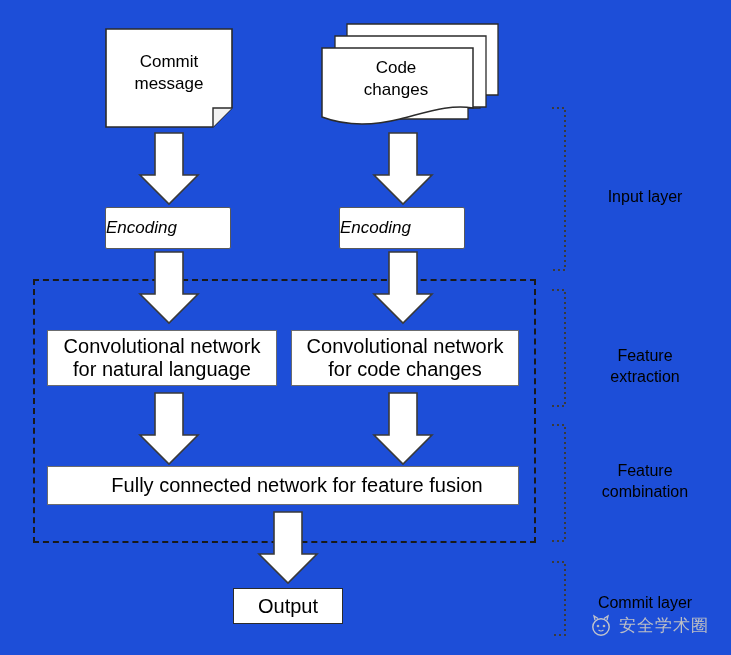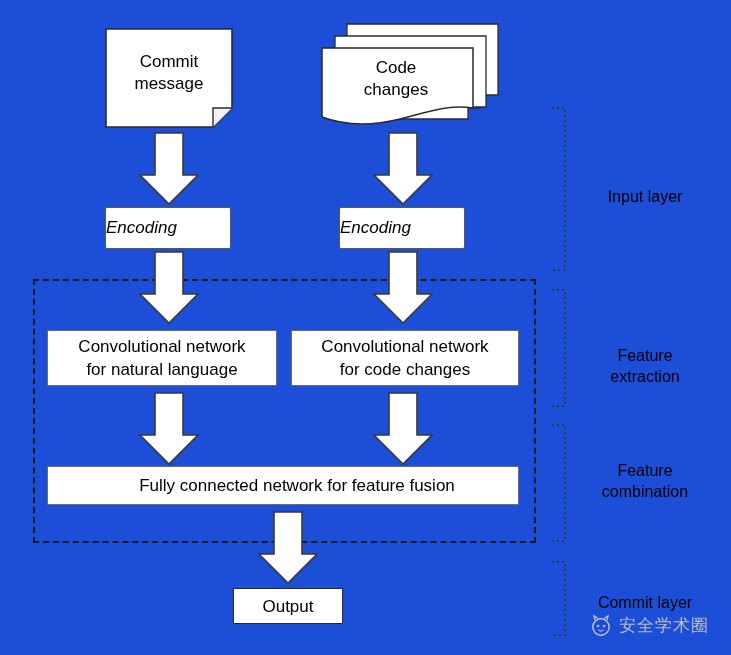--- a/index.html
+++ b/index.html
@@ -47,21 +47,21 @@
 
   
   .rect-box {
     box-sizing: border-box;
     border: 1.6px solid #6b6c6e;
     background: #ffffff;
     display: flex;
     align-items: center;
     justify-content: center;
     text-align: center;
-    font-size: 17px;
+    font-size: 20px;
     line-height: 23px;
   }
   .rect-box.thin {
     border: 1.4px solid #2b2b2b;
   }
 
   
   .dashed-region {
     box-sizing: border-box;
     border: 2px dashed #1a1a1a;

